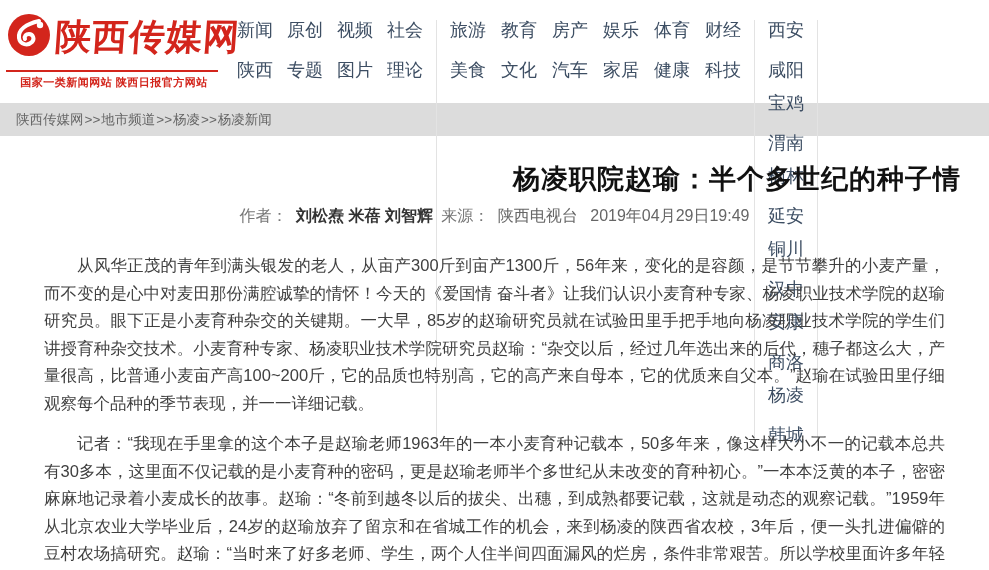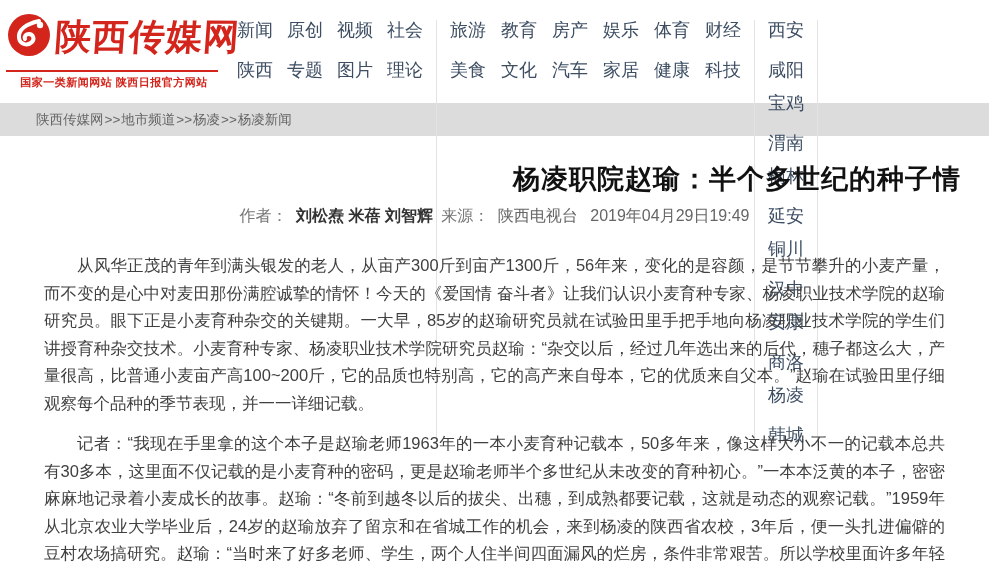--- a/index.html
+++ b/index.html
@@ -44,21 +44,21 @@
   .nav-group.g3{gap:16px;flex-direction:column;}
   .nav-col{display:flex;flex-direction:column;gap:23px;}
   .nav-link{
     color:var(--nav);font-size:18px;line-height:17px;text-decoration:none;
     cursor:pointer;white-space:nowrap;font-family:Liberation Serif, serif;
   }
   .nav-col .nav-link:nth-child(2){}
   
   .breadcrumb-bar{
     background:var(--crumb-bg);height:33px;line-height:33px;
-    padding:0 36px;font-size:13.5px;color:var(--crumb-text);
+    padding:0 16px;font-size:13.5px;color:var(--crumb-text);
   }
   .crumb{cursor:pointer;}
   .crumb-sep{margin:0 1px;}
   
   .article{padding:0 28px;}
   .article-title{
     text-align:right;font-size:27px;font-weight:bold;color:var(--title-text);
     margin:25px 0 9px;letter-spacing:1px;
   }
   .byline{text-align:center;font-size:16px;color:var(--byline-gray);margin:0 0 25px;}

